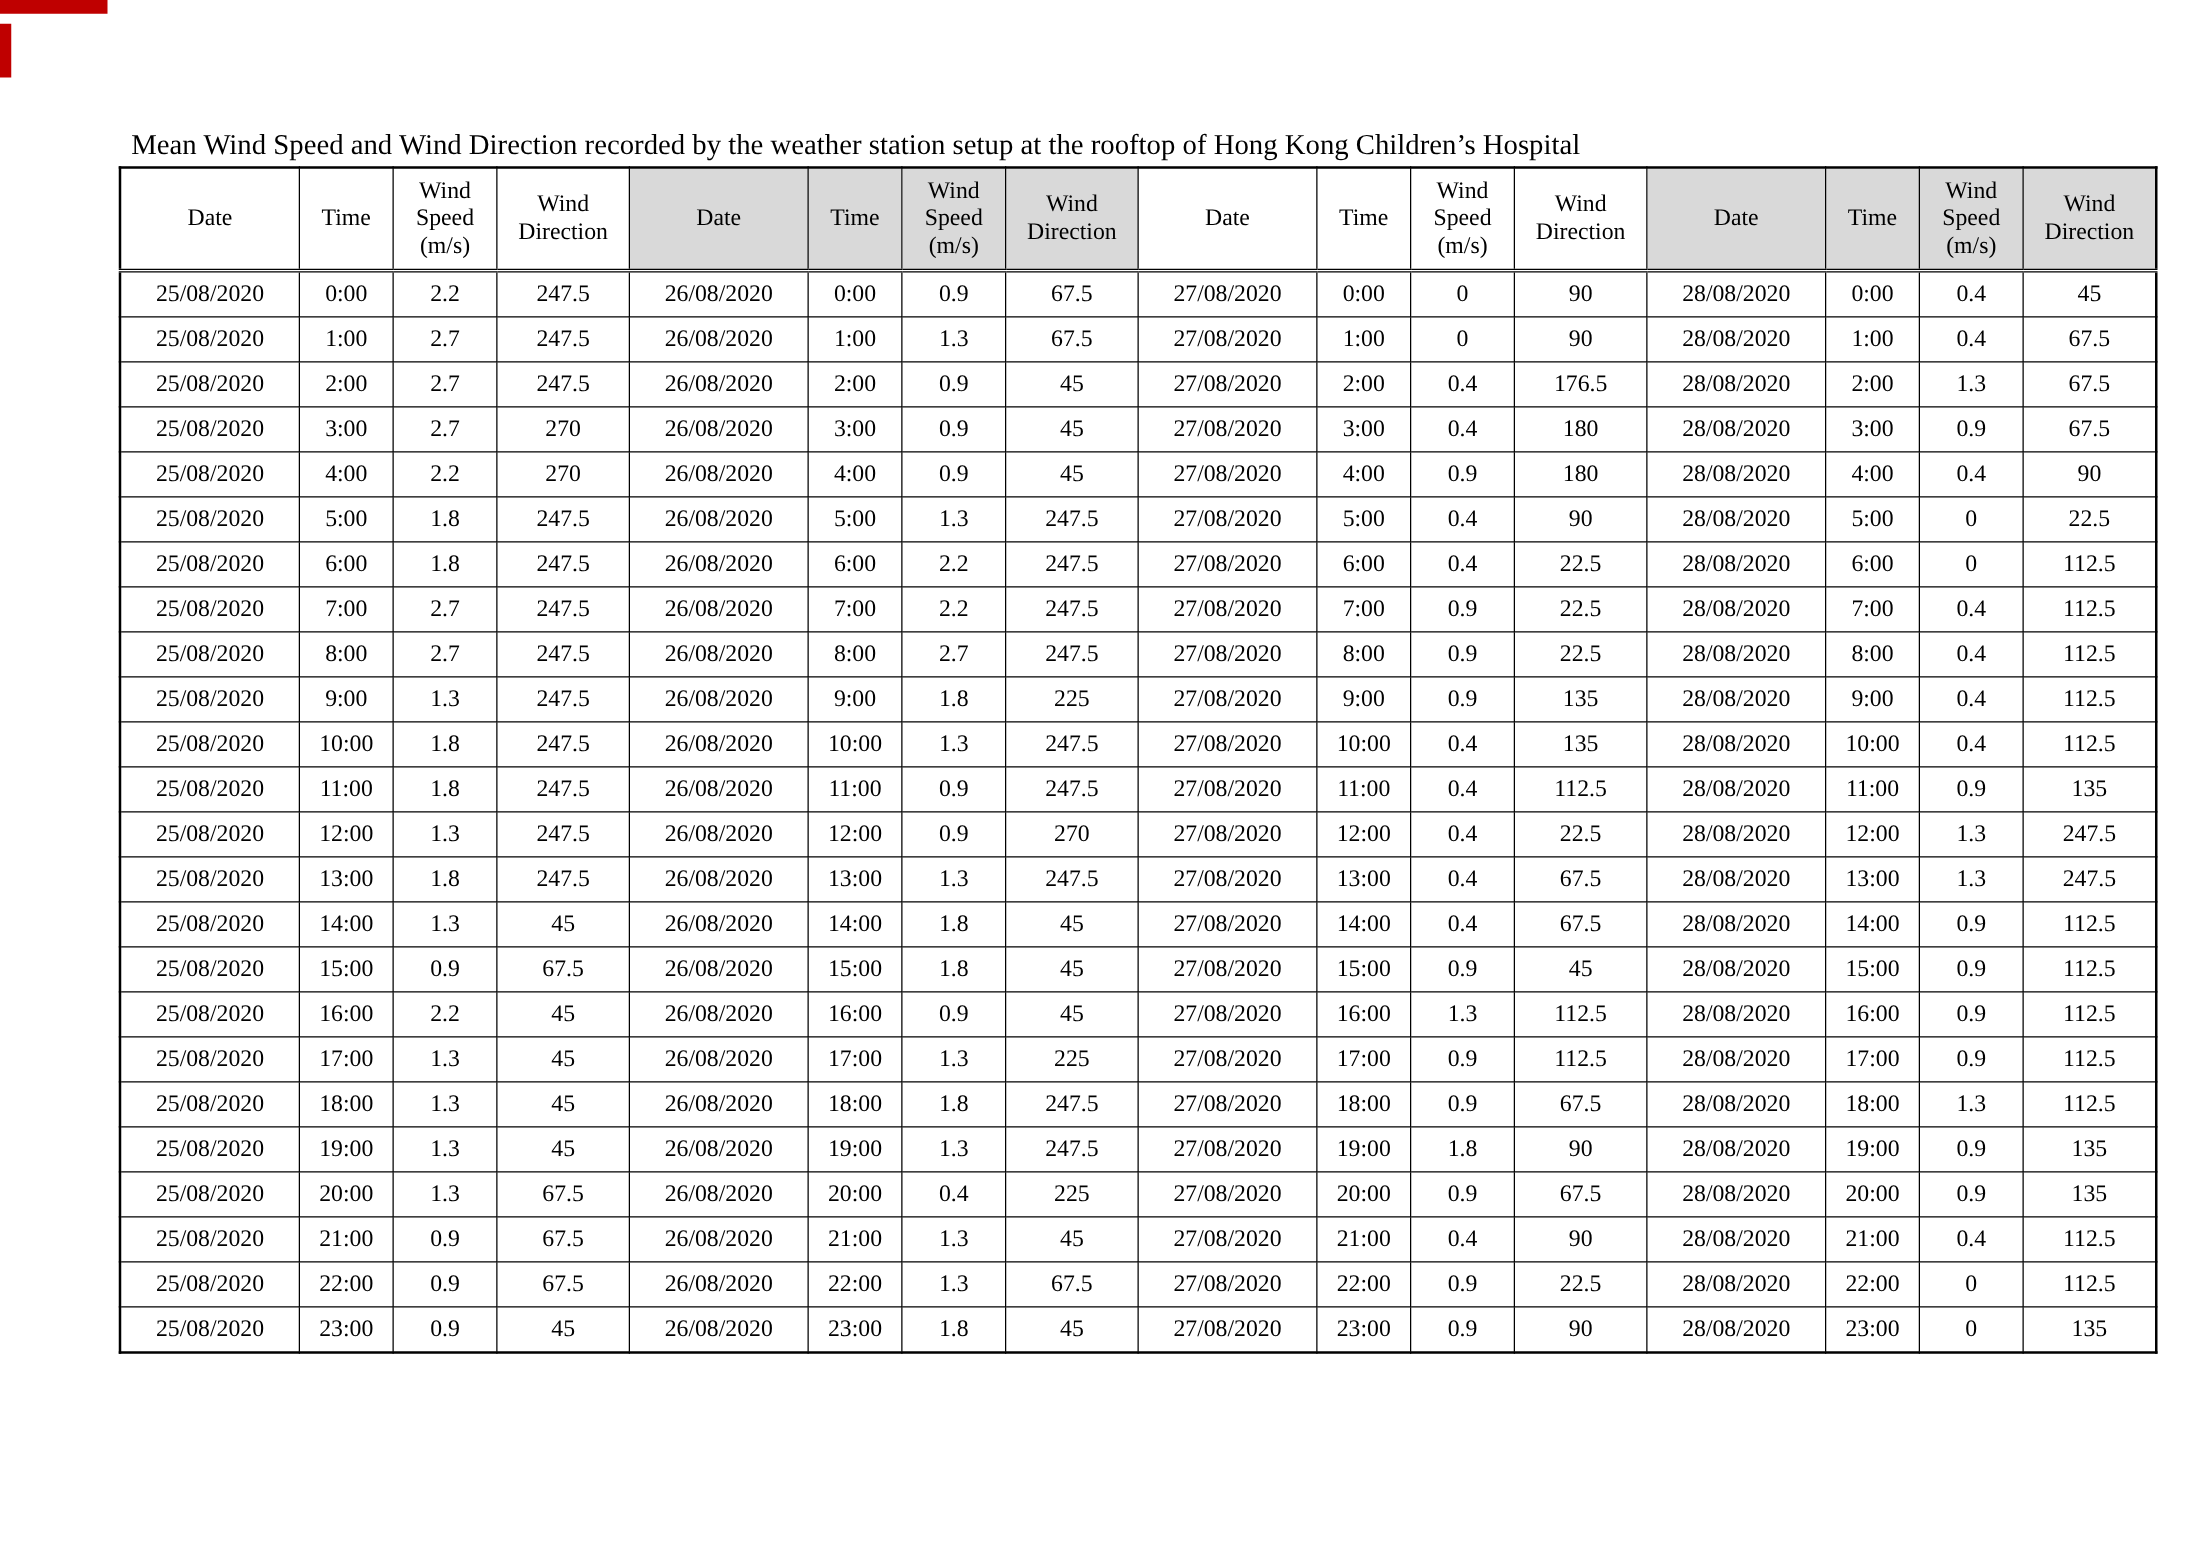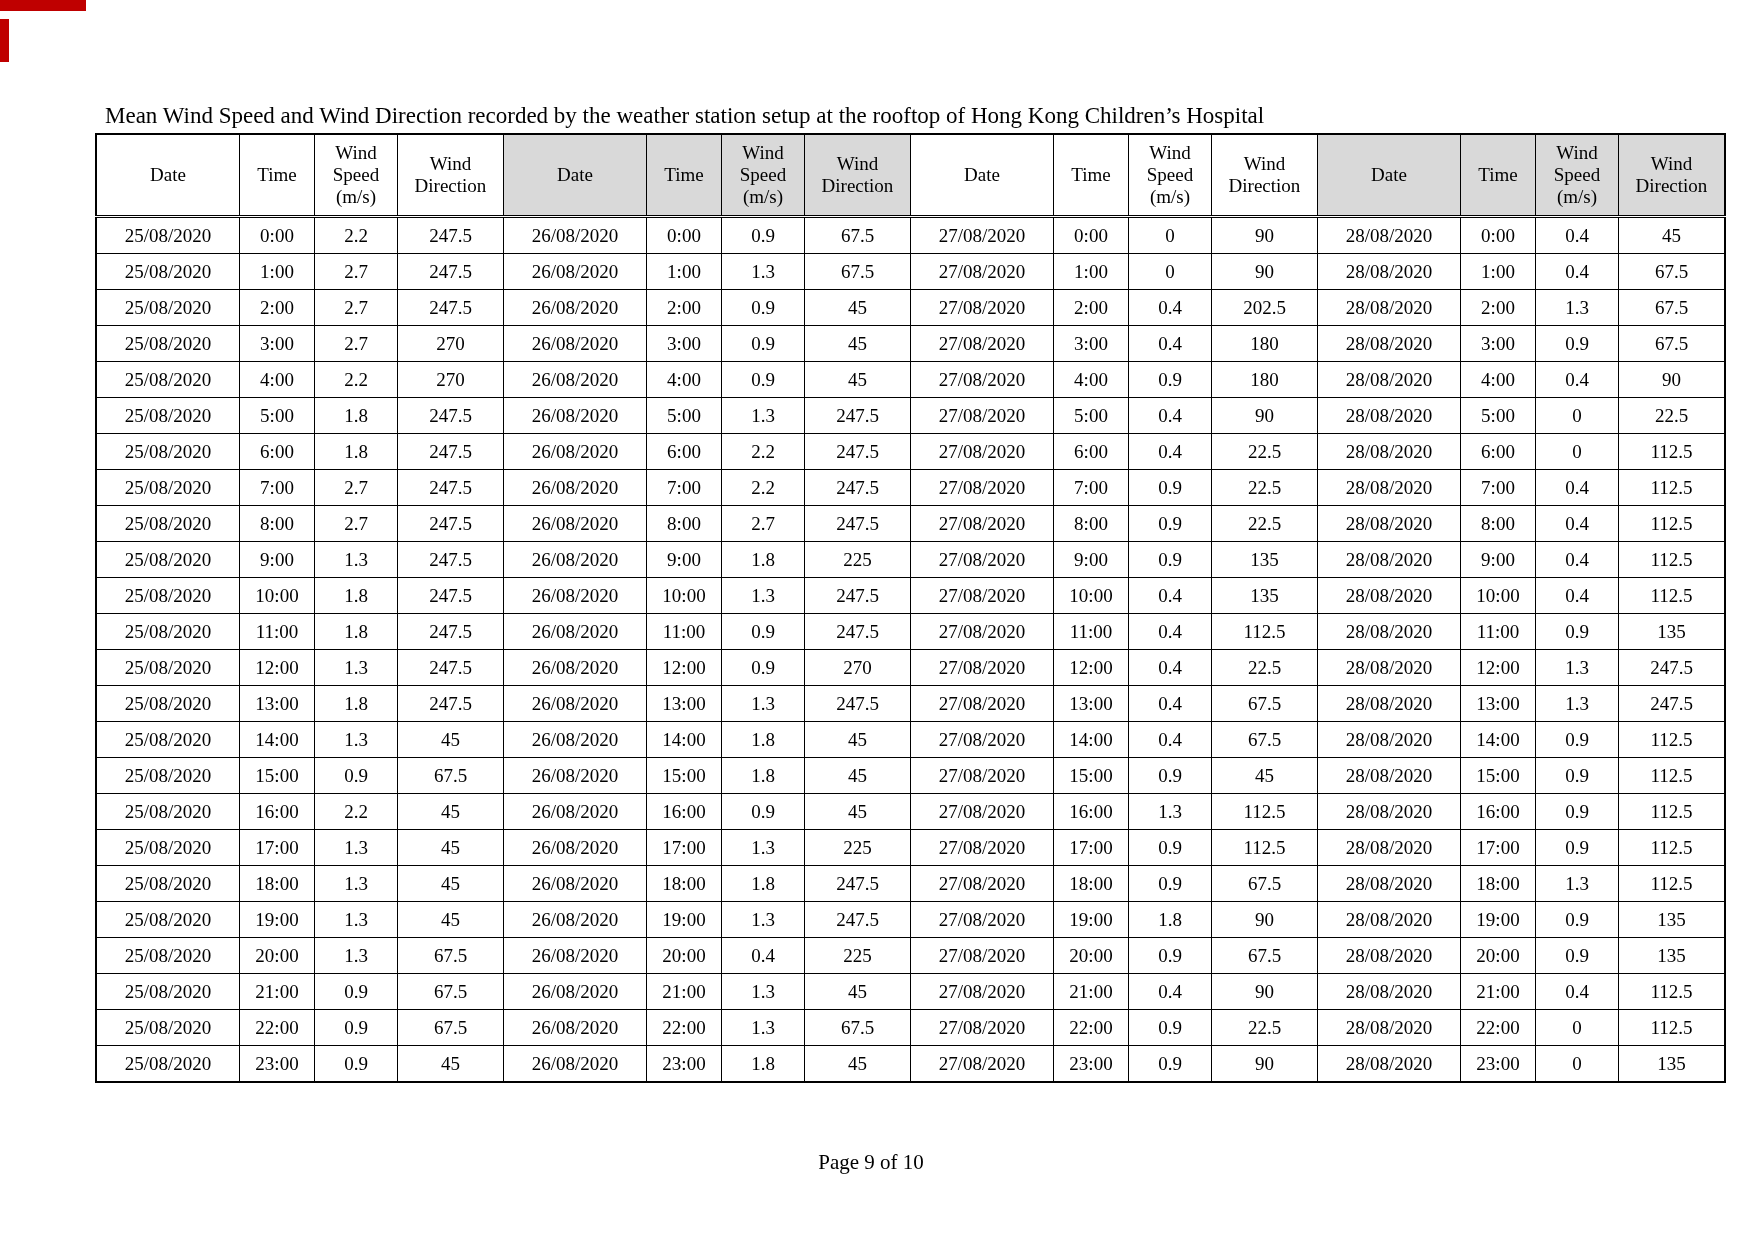--- a/index.html
+++ b/index.html
@@ -135,21 +135,21 @@
           <td class="c1">2:00</td>
           <td class="c2">2.7</td>
           <td class="c3">247.5</td>
           <td class="c0">26/08/2020</td>
           <td class="c1">2:00</td>
           <td class="c2">0.9</td>
           <td class="c3">45</td>
           <td class="c0">27/08/2020</td>
           <td class="c1">2:00</td>
           <td class="c2">0.4</td>
-          <td class="c3">202.5</td>
+          <td class="c3">176.5</td>
           <td class="c0">28/08/2020</td>
           <td class="c1">2:00</td>
           <td class="c2">1.3</td>
           <td class="c3">67.5</td>
         </tr>
         <tr>
           <td class="c0">25/08/2020</td>
           <td class="c1">3:00</td>
           <td class="c2">2.7</td>
           <td class="c3">270</td>
@@ -522,14 +522,13 @@
           <td class="c2">0.9</td>
           <td class="c3">90</td>
           <td class="c0">28/08/2020</td>
           <td class="c1">23:00</td>
           <td class="c2">0</td>
           <td class="c3">135</td>
         </tr>
       </tbody>
   </table>
 
-  <div id="page-footer">Page 9 of 10</div>
 </div>
 
 </body></html>

